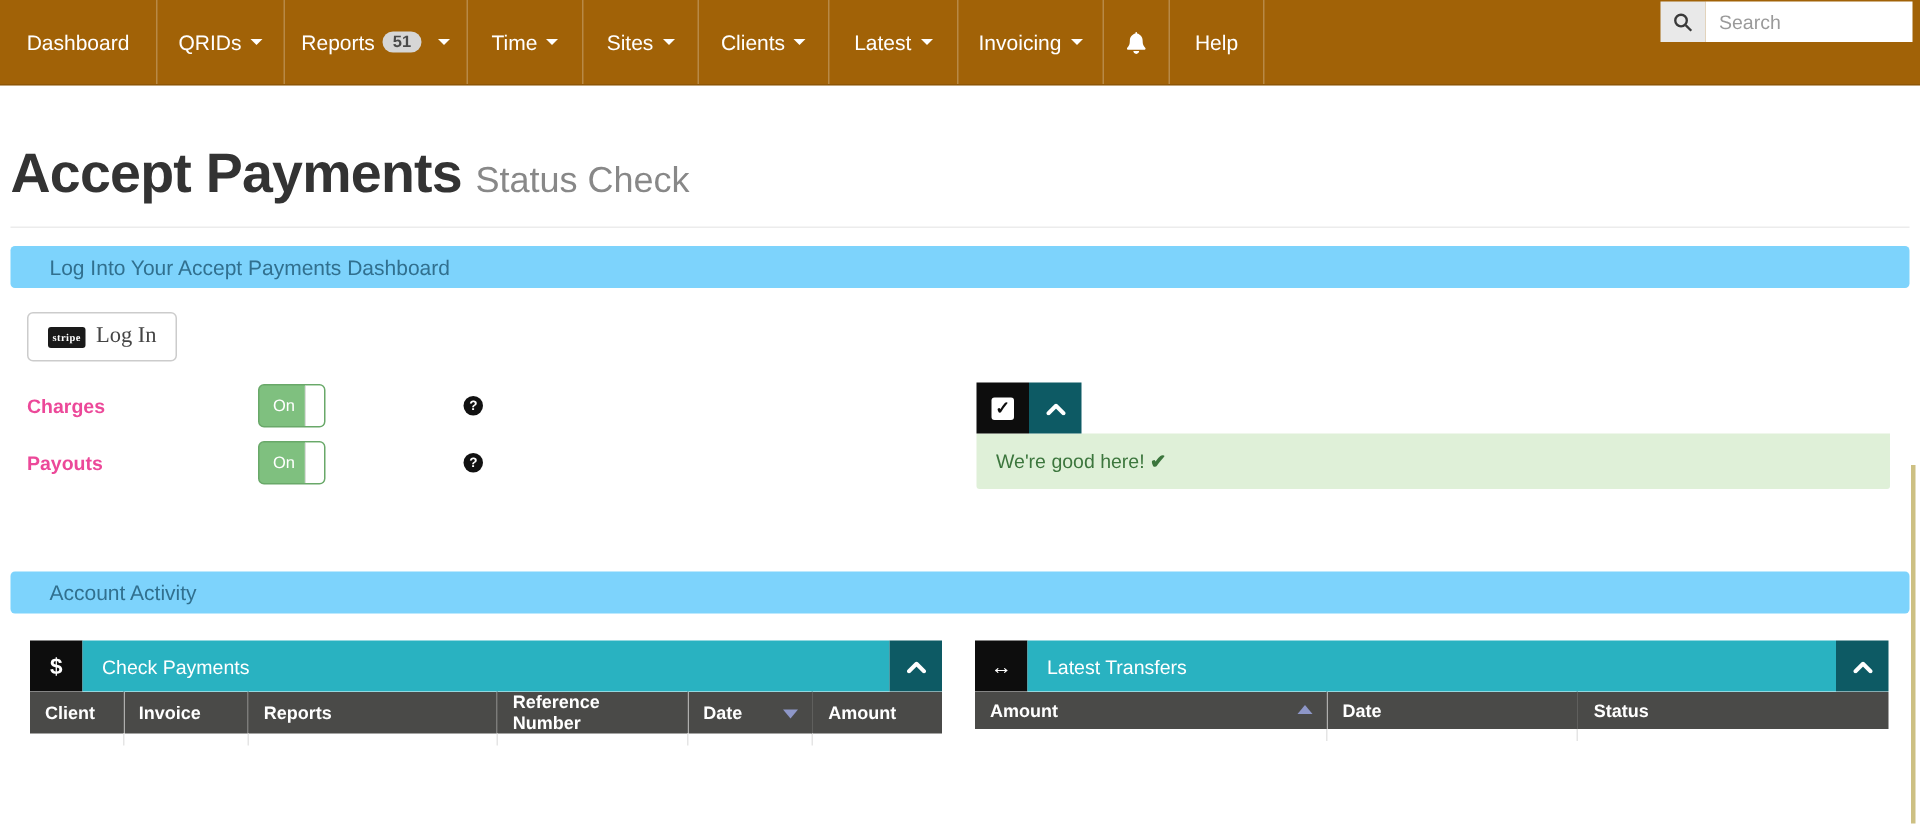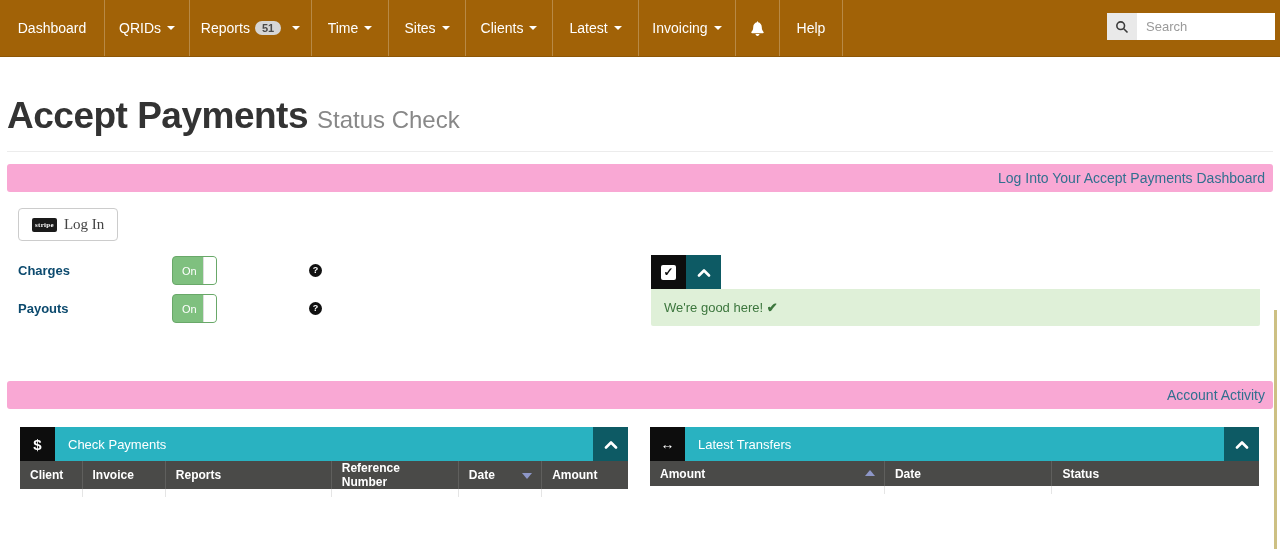--- a/index.html
+++ b/index.html
@@ -8,50 +8,50 @@
   
   .navbar { position:relative; height:57px; background:#a16207;
     border-bottom:1px solid rgba(0,0,0,.12); display:flex; align-items:stretch; }
   .nav-item { display:flex; align-items:center; justify-content:center;
     color:#fff; font-size:14px; border-right:1px solid rgba(255,255,255,.25);
     cursor:pointer; white-space:nowrap; }
   .caret { width:0; height:0; border-left:4px solid transparent;
     border-right:4px solid transparent; border-top:4px solid #fff; margin-left:6px; }
   .badge { background:#d6d6d6; color:#4a4a4a; font-size:11px; font-weight:bold;
     border-radius:9px; padding:1px 7px; margin:0 5px; }
-  .searchbox { position:absolute; top:13px; right:5px; height:27px; display:flex; }
+  .searchbox { position:absolute; top:1px; right:5px; height:27px; display:flex; }
   .search-btn { width:30px; height:27px; background:#e9e9e9; border:none;
     display:flex; align-items:center; justify-content:center; cursor:pointer; }
   .search-input { width:138px; height:27px; border:none; outline:none;
     font-size:13px; padding:0 9px; color:#333;
     font-family:"Liberation Sans", sans-serif; }
   .search-input::placeholder { color:#9a9a9a; }
   
   .main { position:relative; padding:0 7px; }
   .page-title-row { margin-top:38px; display:flex; align-items:baseline; }
   .page-title { font-size:37px; color:#333; font-weight:600; letter-spacing:-.5px; }
   .page-subtitle { font-size:24px; color:#888; margin-left:9px; font-weight:400; }
   .rule { border:none; border-top:1px solid #ececec; margin-top:14px; }
-  .banner { background:#f9a8d4; color:#31708f; font-size:14px;
-    padding:5px 8px; border-radius:3px; line-height:18px;text-align:right; }
+  .banner { background:#7dd3fc; color:#31708f; font-size:14px;
+    padding:5px 26px; border-radius:3px; line-height:18px; }
   .banner-login { margin-top:12px; }
   .banner-status { margin-top:28px; }
   .banner-activity { margin-top:50px; }
   
   .login-row { margin:16px 0 0 11px; }
   .login-btn { display:inline-flex; align-items:center; gap:7px; background:#fff;
     border:1px solid #ccc; border-radius:4px; padding:7px 13px; font-size:15px;
     color:#444; cursor:pointer; font-family:Liberation Serif, serif; }
   .stripe-badge { background:#1a1a1a; color:#fff; font-size:7px; font-weight:bold;
     padding:3px 3px; border-radius:2px; letter-spacing:.3px; }
   
   .status-grid { display:flex; margin-top:14px; }
   .status-left { width:644px; }
   .status-row { display:flex; align-items:center; height:30px; margin-bottom:8px; }
-  .status-label { width:165px; padding-left:11px; font-size:13px; font-weight:bold; color:#0c4a6e; }
+  .status-label { width:165px; padding-left:11px; font-size:13px; font-weight:bold; color:#ec4899; }
   .toggle { position:relative; width:45px; height:29px; background:#7fc07f;
     border:1px solid #69a869; border-radius:4px; cursor:pointer; }
   .toggle-text { position:absolute; left:9px; top:8px; color:#fff; font-size:11px; }
   .toggle-knob { position:absolute; top:0; bottom:0; right:0; width:13px;
     background:#fff; border-left:1px solid #ddd; border-radius:0 3px 3px 0; }
   .help-icon { margin-left:92px; width:13px; height:13px; border-radius:50%;
     background:#111; color:#fff; font-size:9px; font-weight:bold; line-height:13px;
     text-align:center; cursor:pointer; }
   .status-right { flex:1; }
   

